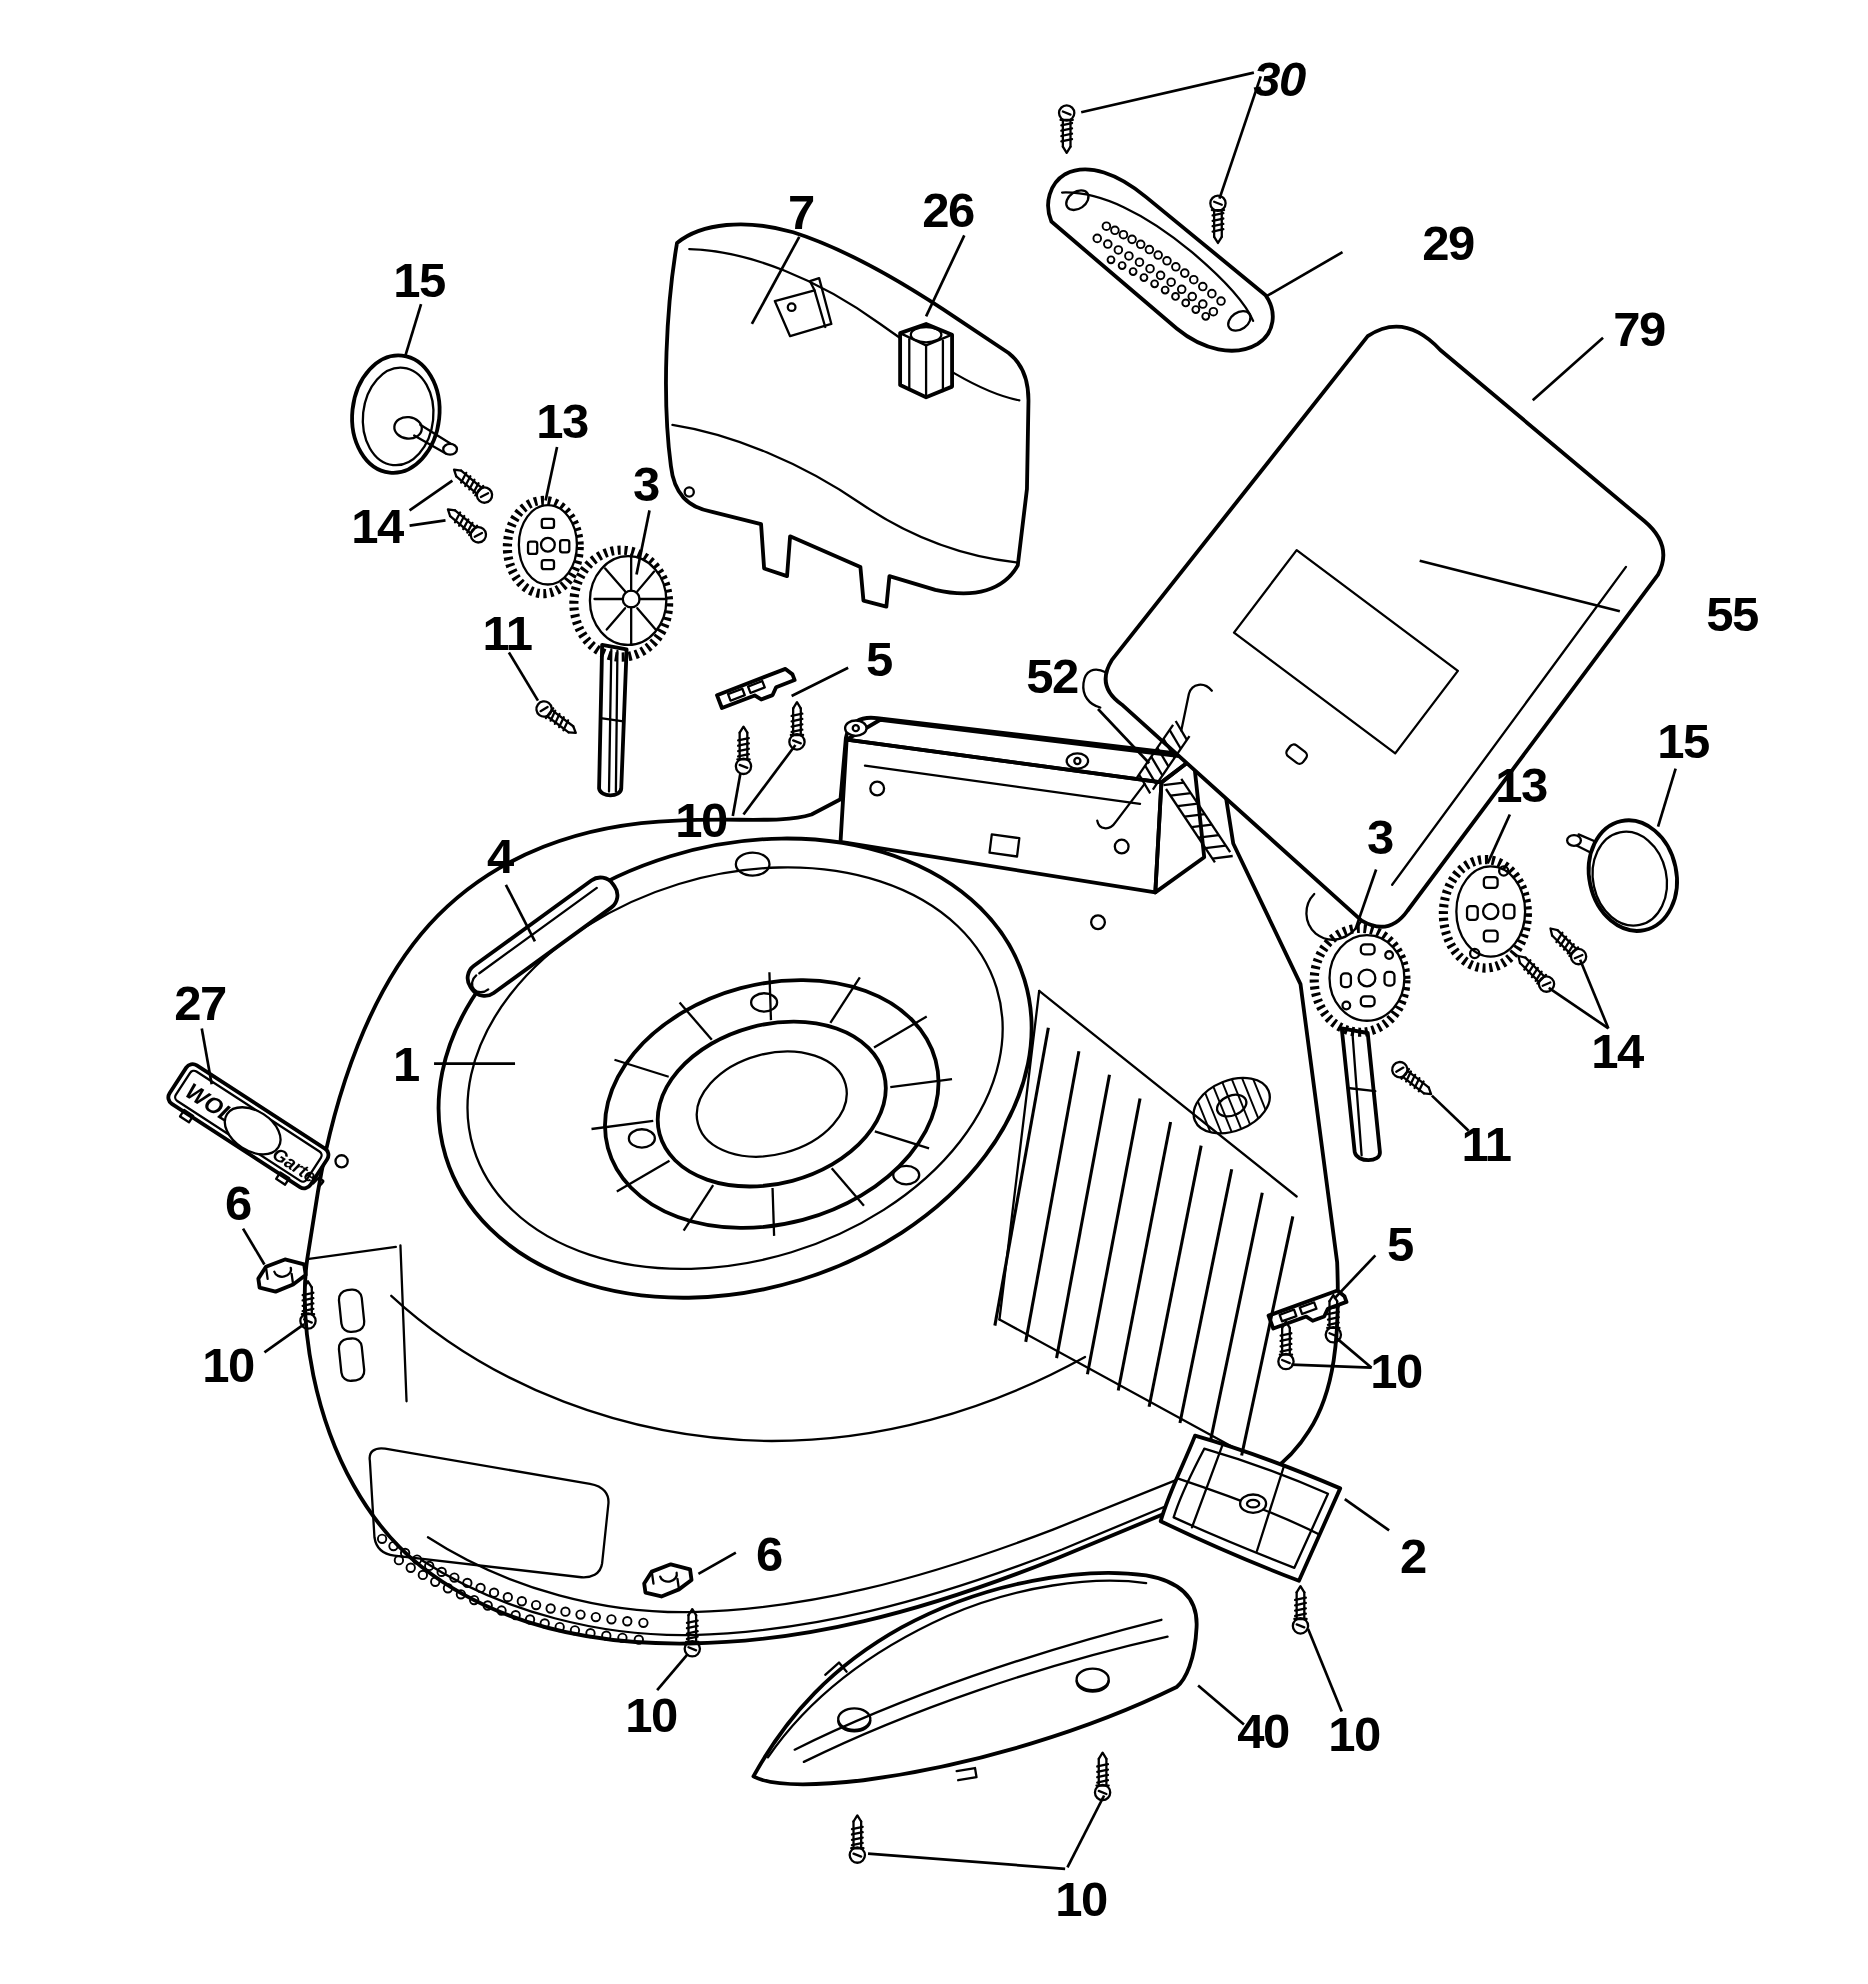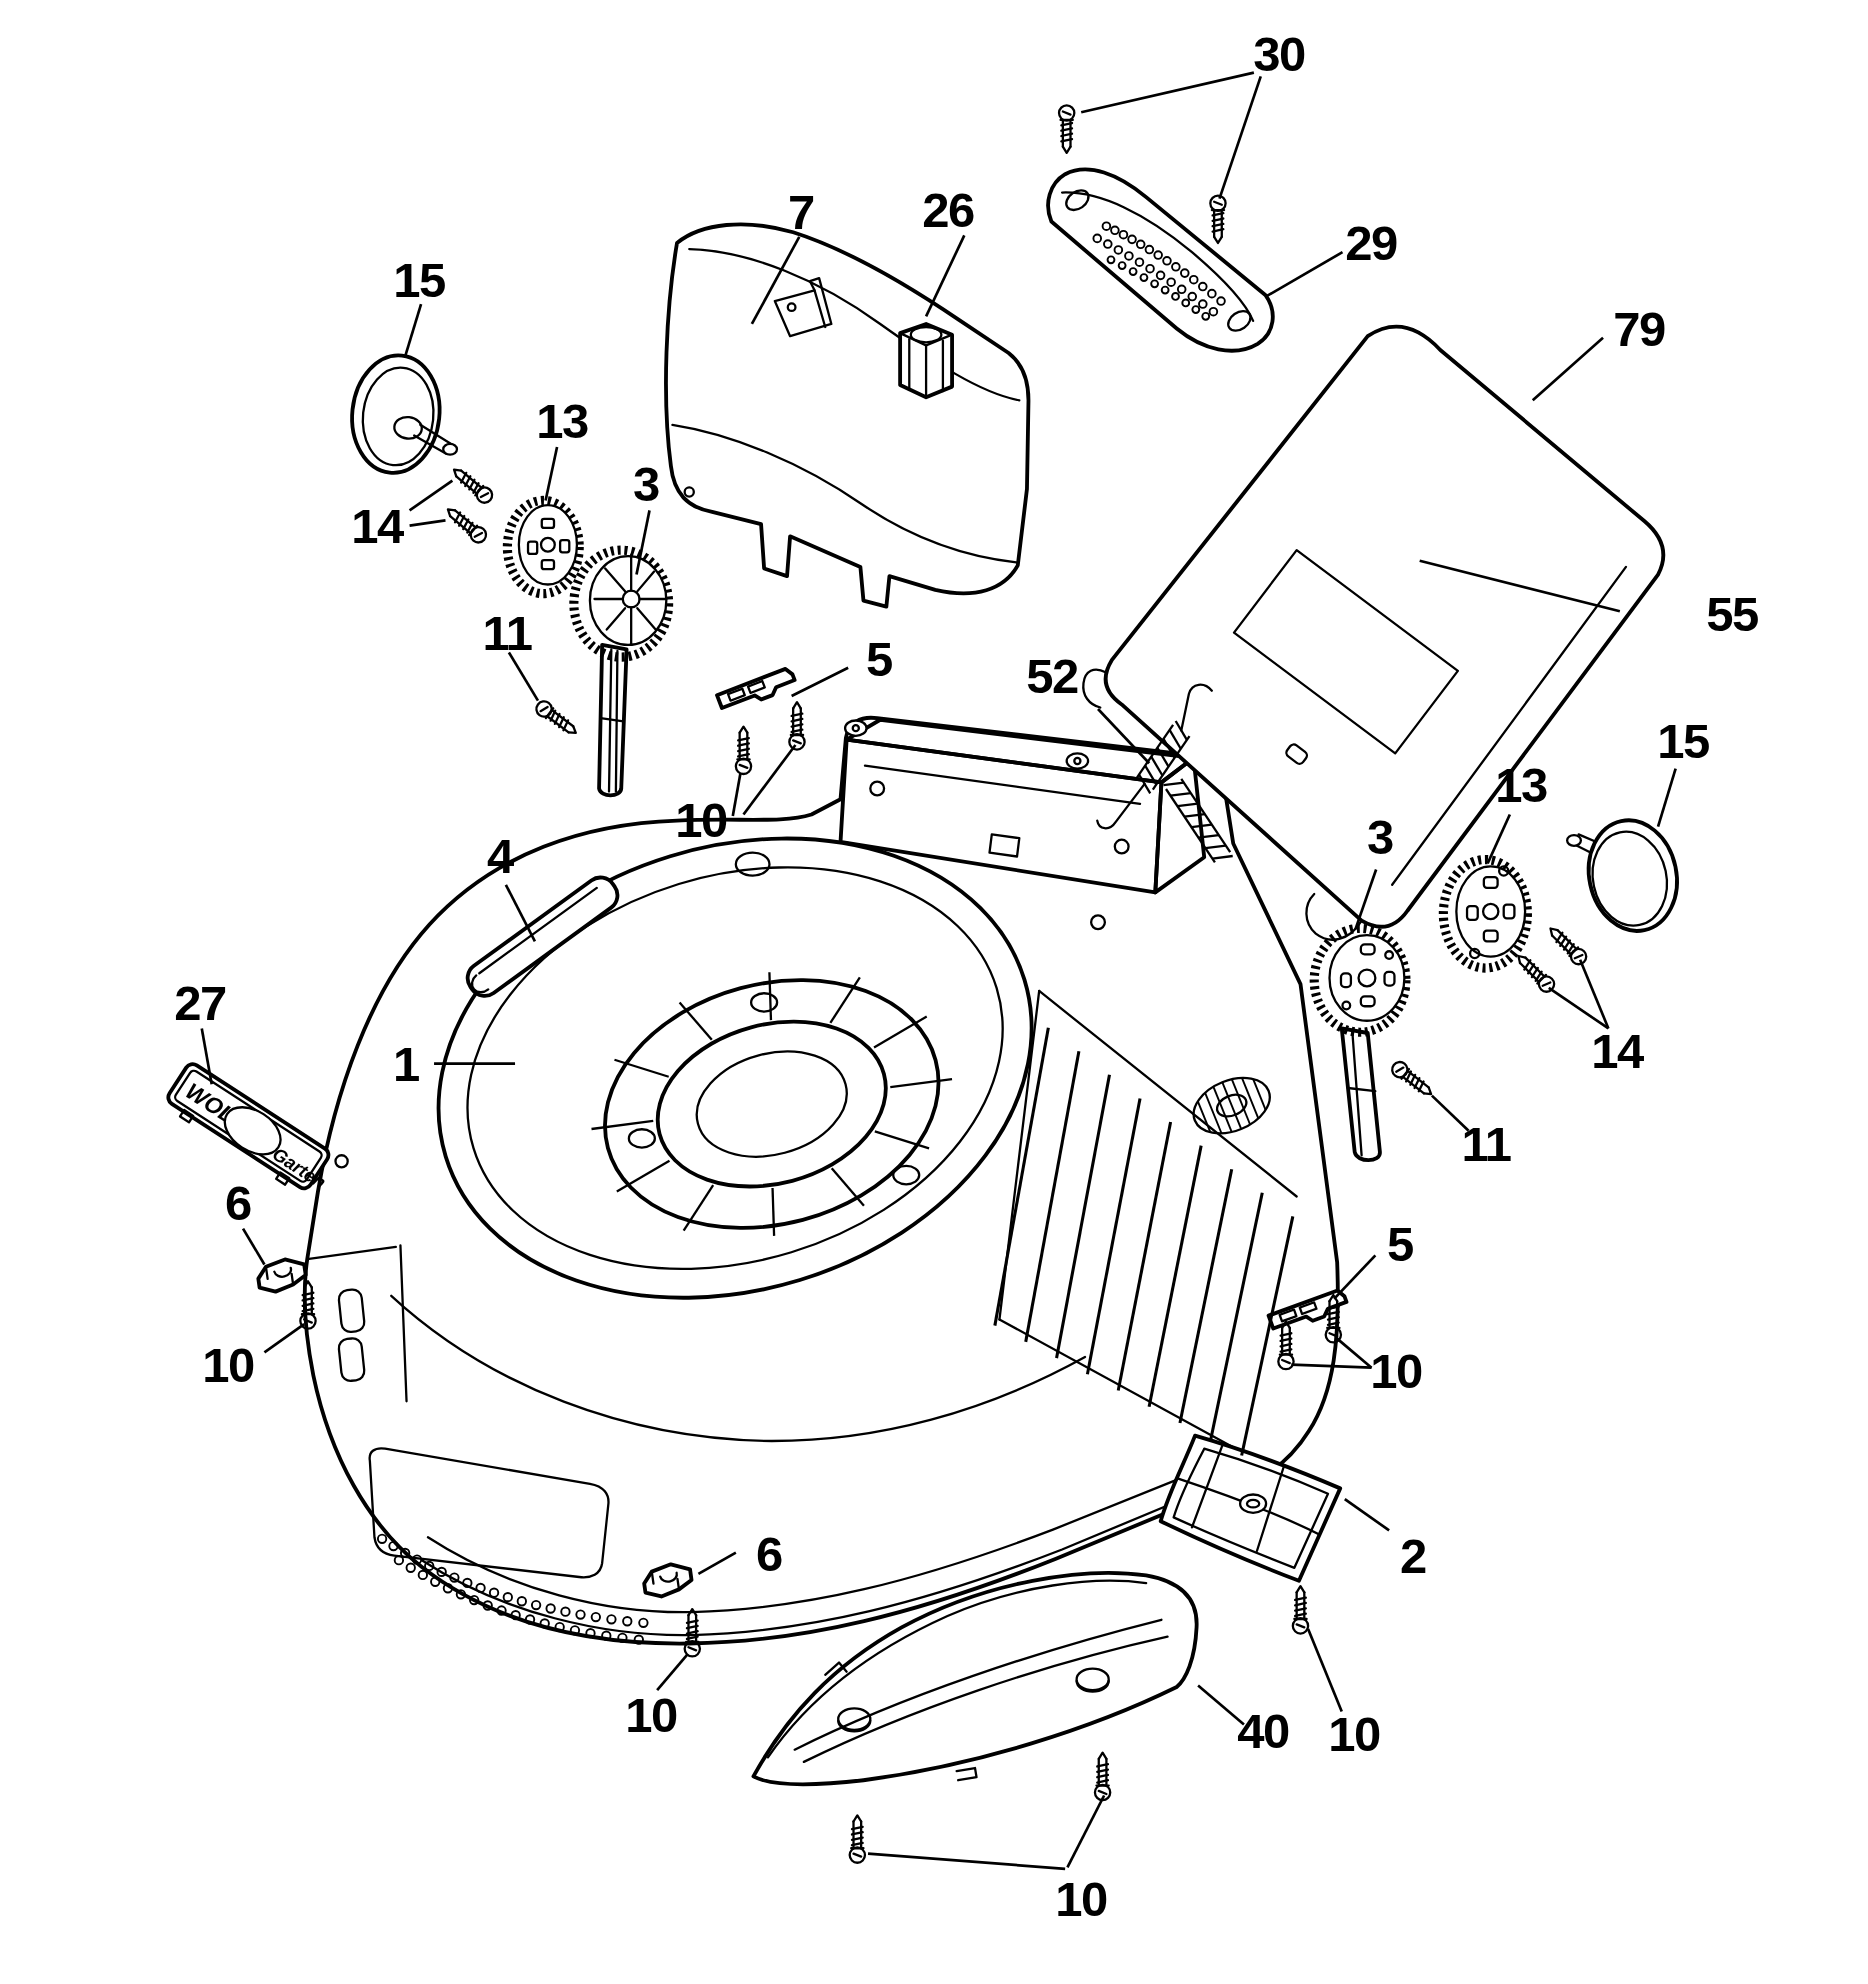--- a/index.html
+++ b/index.html
@@ -449,24 +449,24 @@
         <polyline points="1818,2003 1760,1962" fill="none" stroke="#000" stroke-width="3.5"></polyline>
         <polyline points="1712,2132 1756,2240" fill="none" stroke="#000" stroke-width="3.5"></polyline>
         <polyline points="1628,2257 1568,2206" fill="none" stroke="#000" stroke-width="3.5"></polyline>
         <polyline points="963,2032 914,2060" fill="none" stroke="#000" stroke-width="3.5"></polyline>
         <polyline points="860,2212 900,2165" fill="none" stroke="#000" stroke-width="3.5"></polyline>
         <polyline points="1136,2426 1394,2446" fill="none" stroke="#000" stroke-width="3.5"></polyline>
         <polyline points="1445,2350 1397,2444" fill="none" stroke="#000" stroke-width="3.5"></polyline>
       </g>
 </svg>
 <div id="labels">
-      <div class="callout" style="left: 1279px; top: 54px;">30</div>
+      <div class="callout" style="left: 1279px; top: 79px; font-style: italic;">30</div>
       <div class="callout" style="left: 801px; top: 212px;">7</div>
       <div class="callout" style="left: 948px; top: 210px;">26</div>
-      <div class="callout" style="left: 1371px; top: 243px;">29</div>
+      <div class="callout" style="left: 1448px; top: 243px;">29</div>
       <div class="callout" style="left: 1639px; top: 329px;">79</div>
       <div class="callout" style="left: 1732px; top: 614px;">55</div>
       <div class="callout" style="left: 419px; top: 280px;">15</div>
       <div class="callout" style="left: 562px; top: 421px;">13</div>
       <div class="callout" style="left: 646px; top: 484px;">3</div>
       <div class="callout" style="left: 377px; top: 526px;">14</div>
       <div class="callout" style="left: 507px; top: 633px;">11</div>
       <div class="callout" style="left: 500px; top: 856px;">4</div>
       <div class="callout" style="left: 200px; top: 1003px;">27</div>
       <div class="callout" style="left: 406px; top: 1064px;">1</div>

